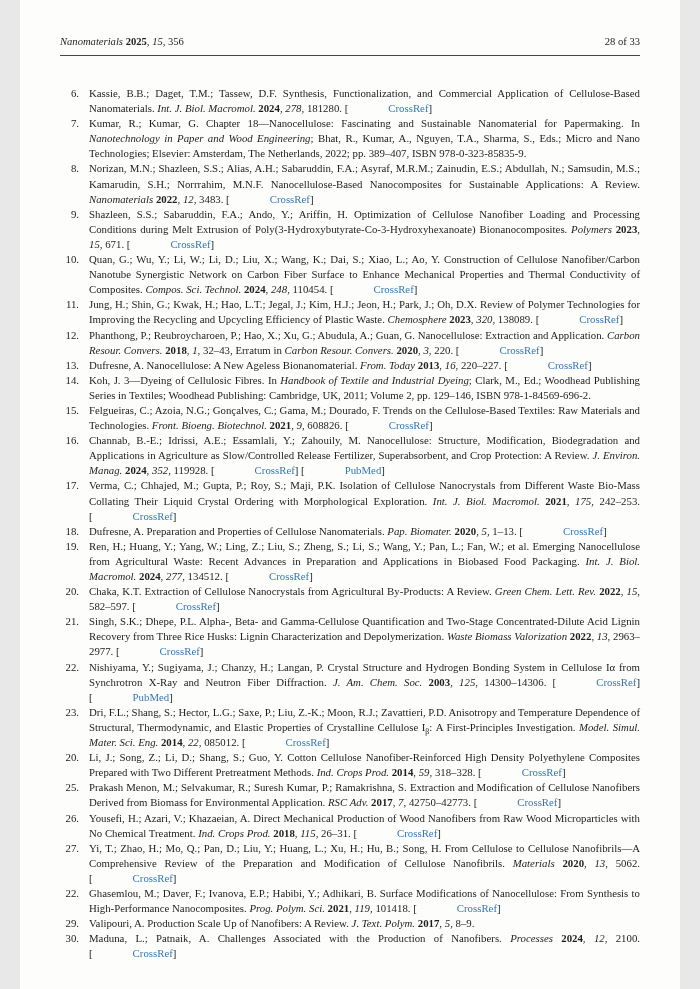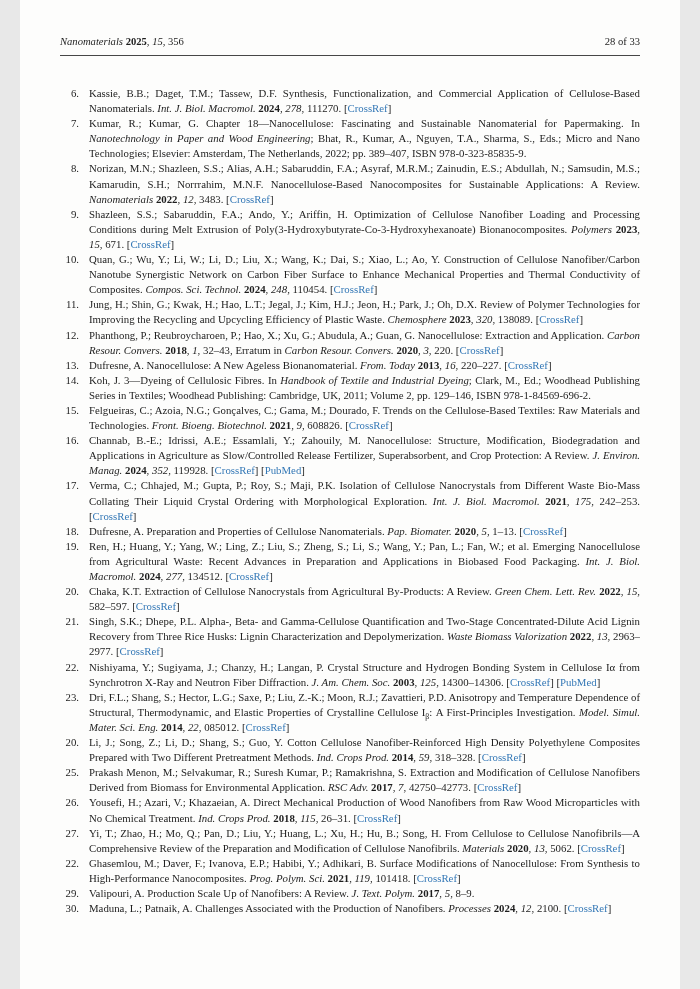--- a/index.html
+++ b/index.html
@@ -15,36 +15,36 @@
     font-size:10.6px;line-height:12px;}
   .header-rule{border:none;border-top:1.6px solid #474747;margin:7px 0 0 0;}
   .refs{margin-top:30px;}
   .ref-item{display:flex;}
   .ref-num{width:19px;flex-shrink:0;text-align:right;margin-right:10px;
     font-size:10.8px;line-height:15.1px;}
   .ref-text{flex:1;font-size:10.8px;line-height:15.1px;text-align:justify;
     text-justify:inter-word;}
   .it{font-style:italic;}
   .b{font-weight:bold;}
-  a.link{color:var(--link-color,#3478b6);text-decoration:none;cursor:pointer;}
+  a.link{color:var(--link-color,#3478b6);text-decoration:none;cursor:pointer;margin-left:40px;}
   sub{font-size:0.72em;line-height:0;}
 </style>
 </head>
 <body>
 
 <div class="page">
   <div class="header">
     <span class="header-citation"><span class="it">Nanomaterials </span><span class="b">2025</span><span>, </span><span class="it">15</span><span>, 356</span></span>
     <span class="header-page">28 of 33</span>
   </div>
   <hr class="header-rule">
   <div class="refs">
       <div class="ref-item">
         <span class="ref-num">6.</span>
-        <div class="ref-text"><span>Kassie, B.B.; Daget, T.M.; Tassew, D.F. Synthesis, Functionalization, and Commercial Application of Cellulose-Based Nanomaterials. </span><span class="it">Int. J. Biol. Macromol. </span><span class="b">2024</span><span>, </span><span class="it">278</span><span>, 111270. [</span><a class="link">CrossRef</a><span>]</span></div>
+        <div class="ref-text"><span>Kassie, B.B.; Daget, T.M.; Tassew, D.F. Synthesis, Functionalization, and Commercial Application of Cellulose-Based Nanomaterials. </span><span class="it">Int. J. Biol. Macromol. </span><span class="b">2024</span><span>, </span><span class="it">278</span><span>, 181280. [</span><a class="link">CrossRef</a><span>]</span></div>
       </div>
       <div class="ref-item">
         <span class="ref-num">7.</span>
         <div class="ref-text"><span>Kumar, R.; Kumar, G. Chapter 18—Nanocellulose: Fascinating and Sustainable Nanomaterial for Papermaking. In </span><span class="it">Nanotechnology in Paper and Wood Engineering</span><span>; Bhat, R., Kumar, A., Nguyen, T.A., Sharma, S., Eds.; Micro and Nano Technologies; Elsevier: Amsterdam, The Netherlands, 2022; pp. 389–407, ISBN 978-0-323-85835-9.</span></div>
       </div>
       <div class="ref-item">
         <span class="ref-num">8.</span>
         <div class="ref-text"><span>Norizan, M.N.; Shazleen, S.S.; Alias, A.H.; Sabaruddin, F.A.; Asyraf, M.R.M.; Zainudin, E.S.; Abdullah, N.; Samsudin, M.S.; Kamarudin, S.H.; Norrrahim, M.N.F. Nanocellulose-Based Nanocomposites for Sustainable Applications: A Review. </span><span class="it">Nanomaterials </span><span class="b">2022</span><span>, </span><span class="it">12</span><span>, 3483. [</span><a class="link">CrossRef</a><span>]</span></div>
       </div>
       <div class="ref-item">

